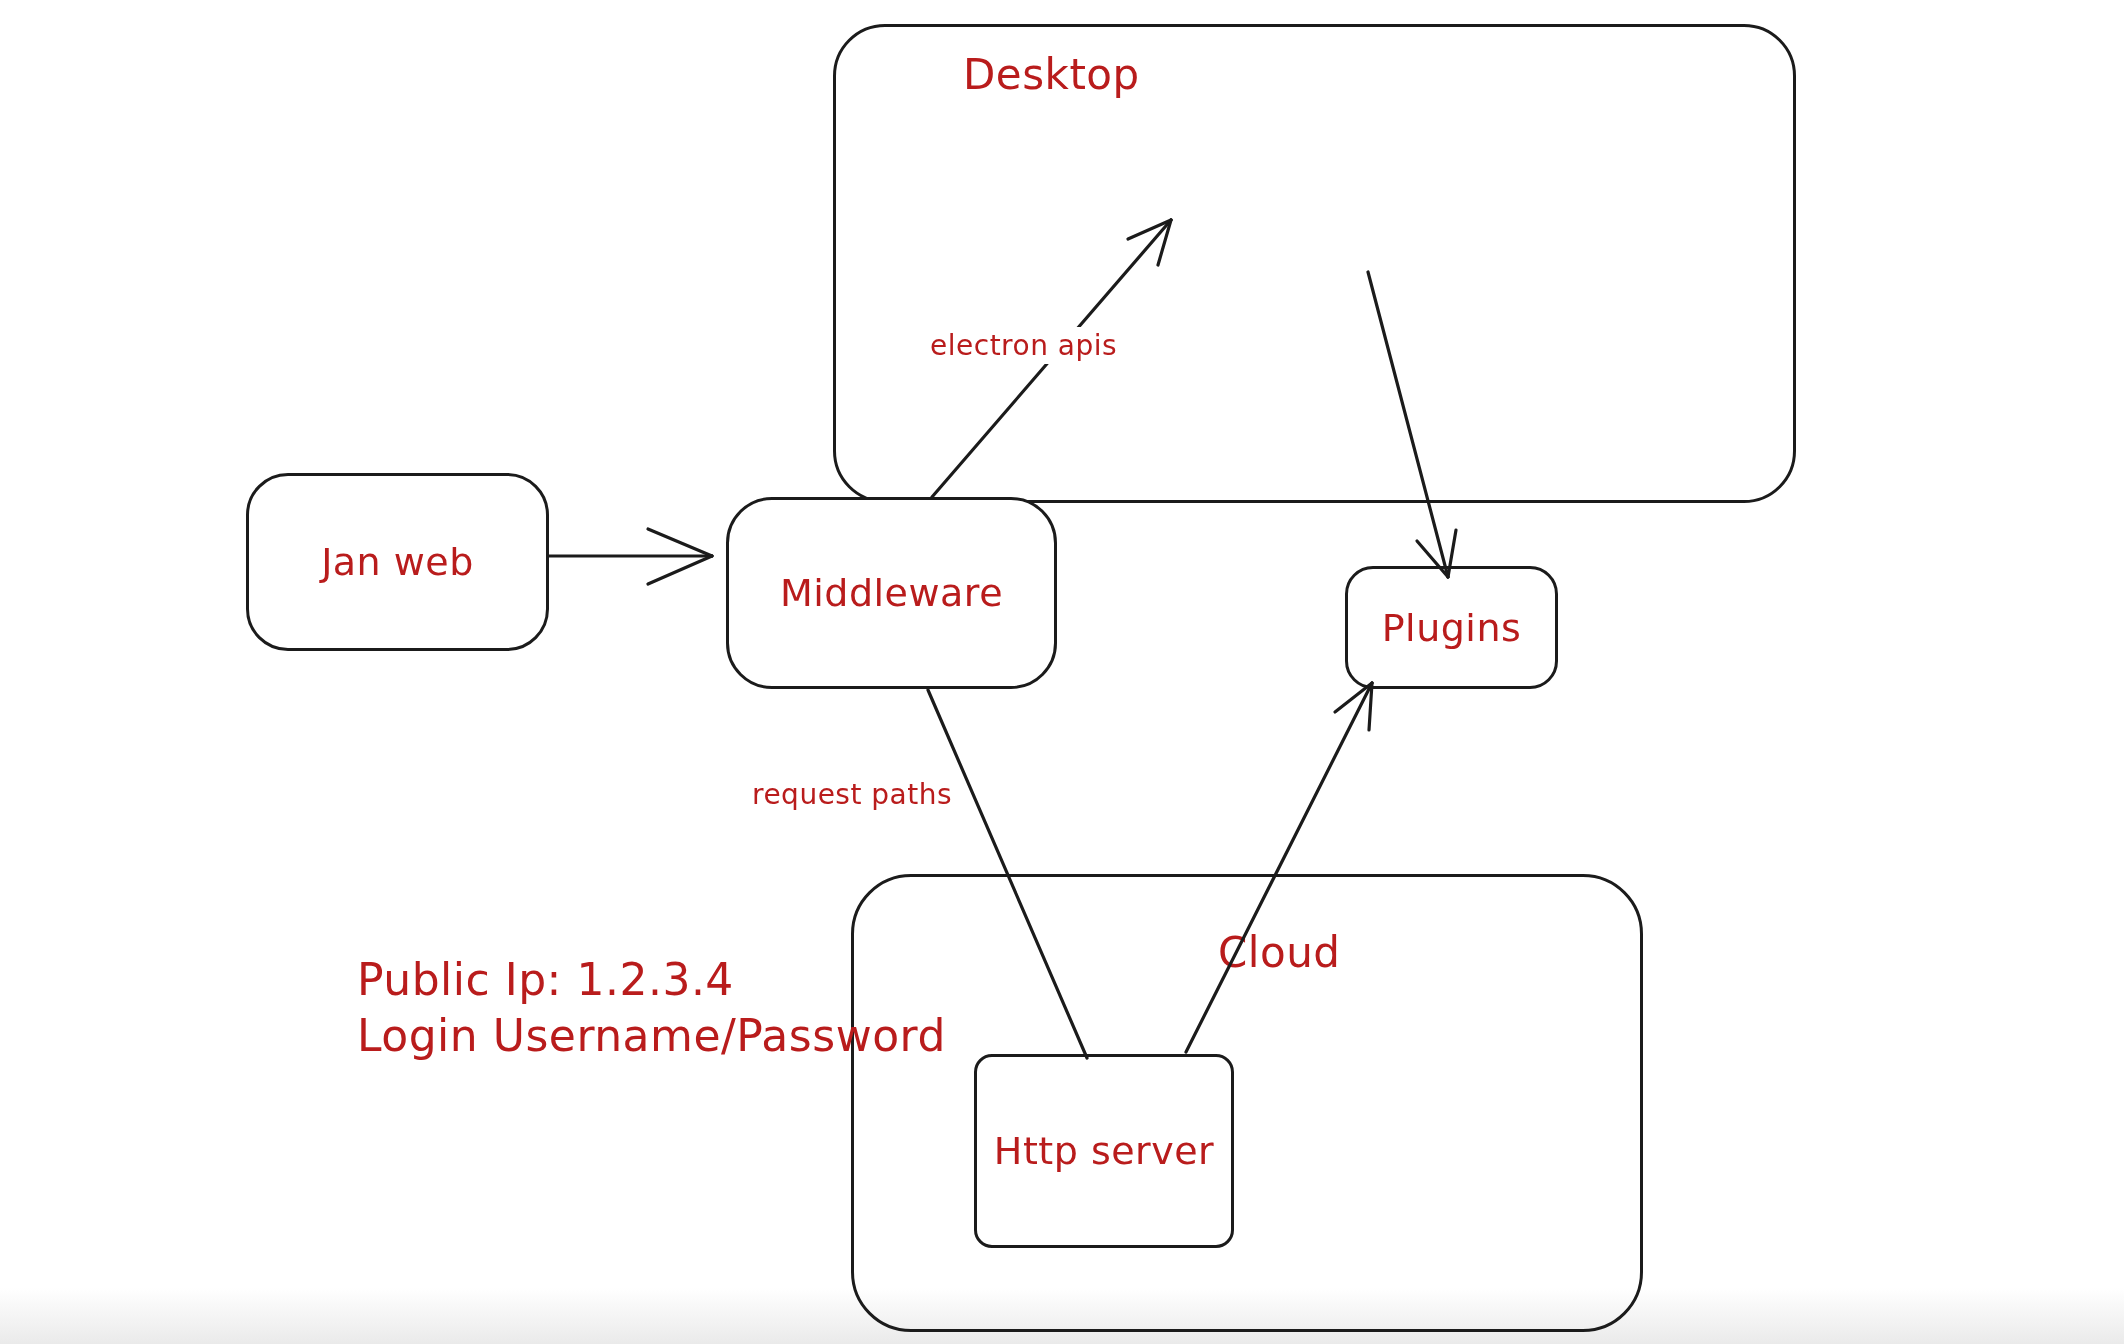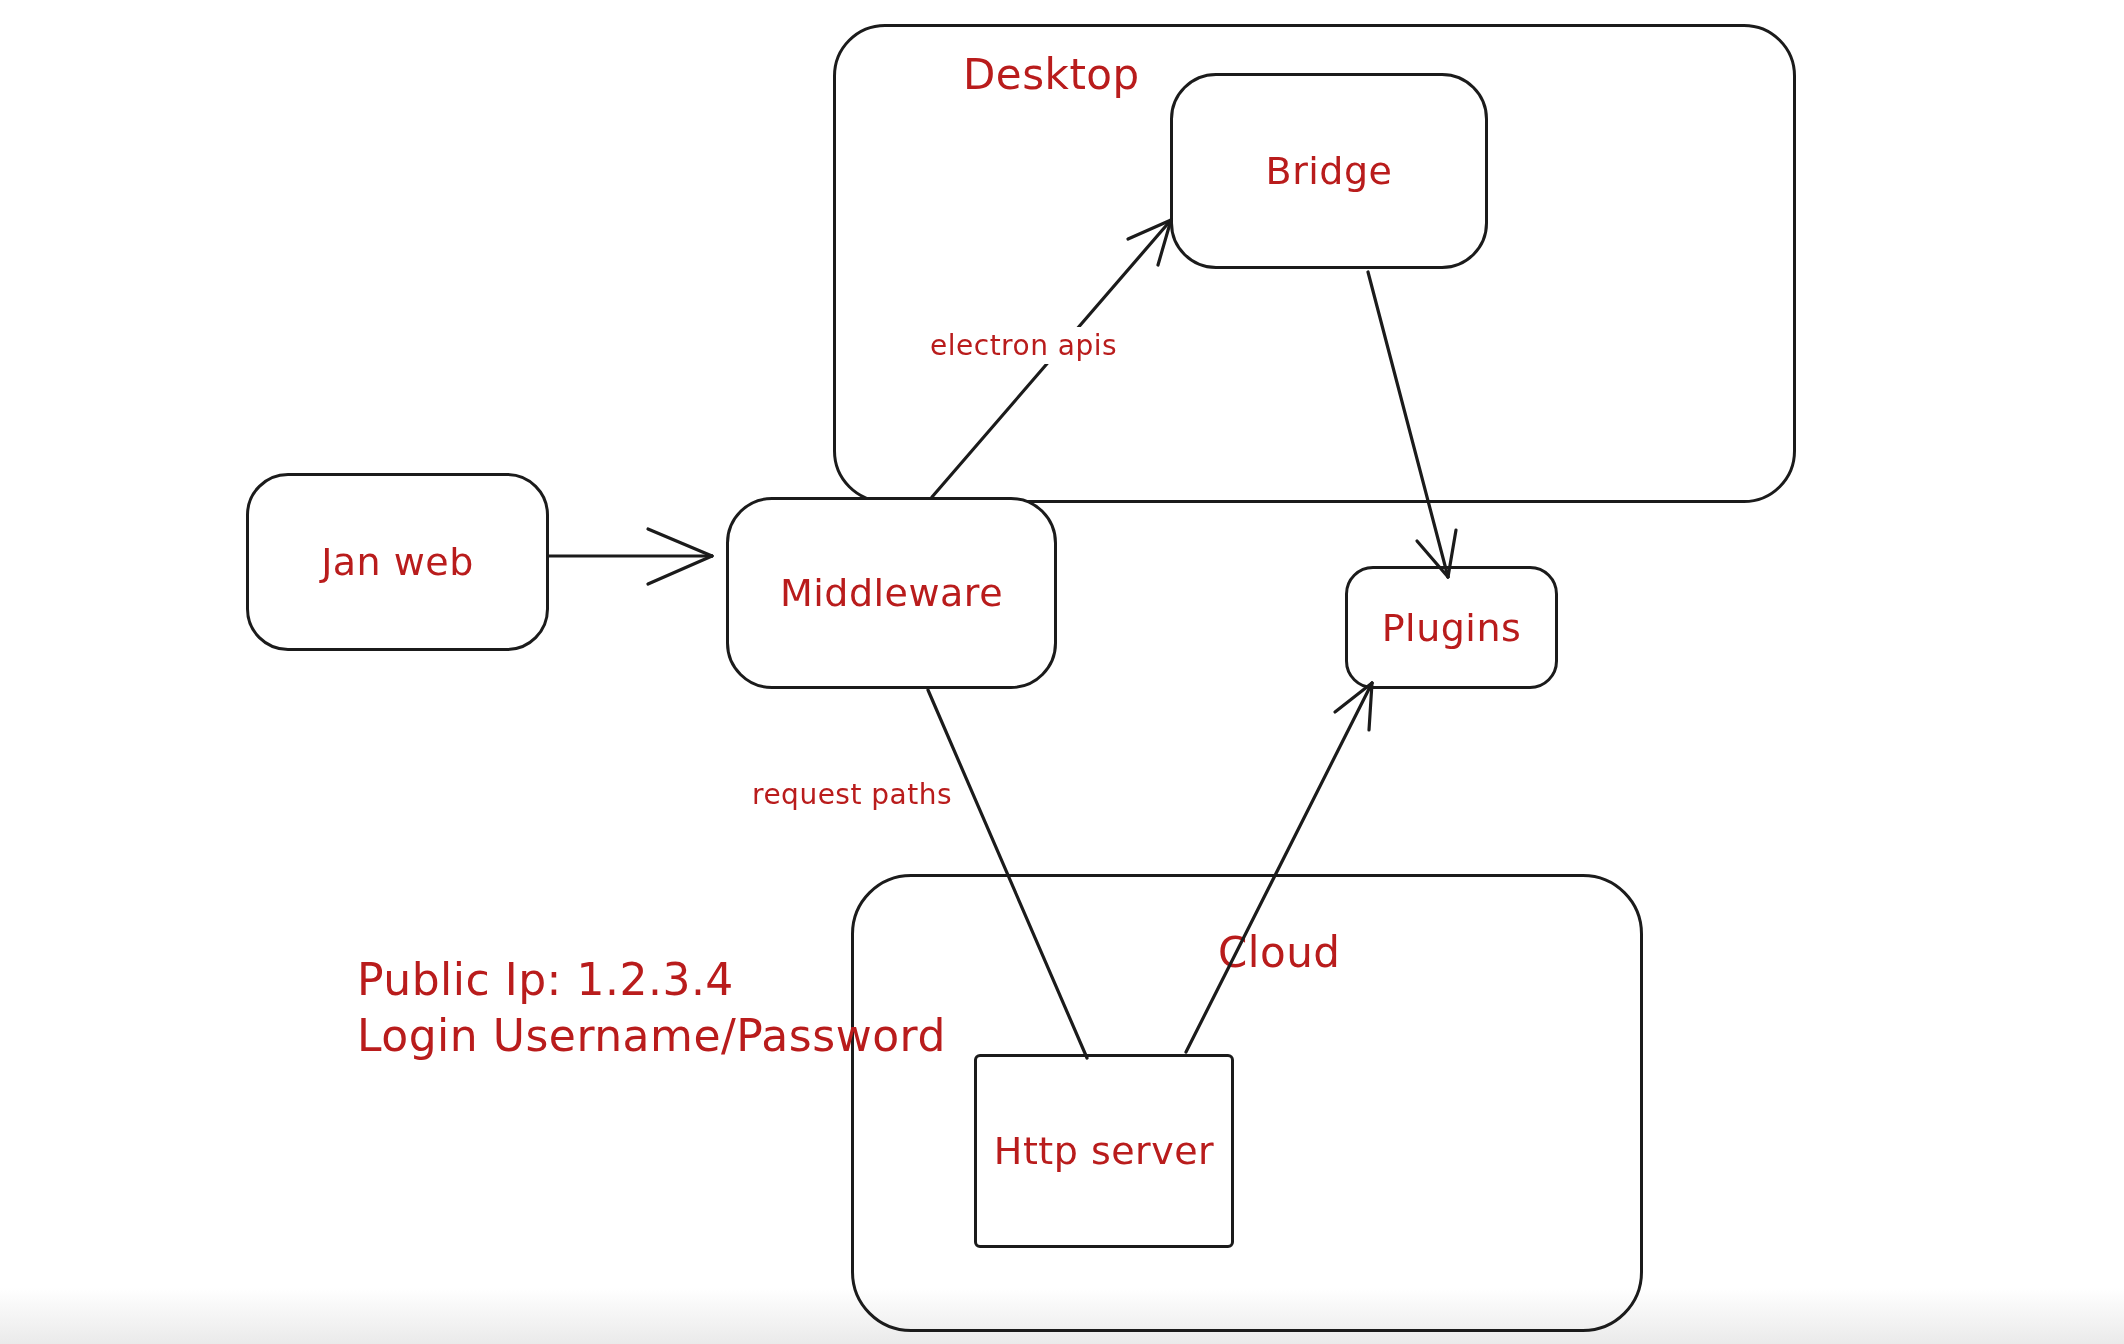--- a/index.html
+++ b/index.html
@@ -68,21 +68,21 @@
   }
   
   #desktop-box{ left:833px;top:24px;width:963px;height:479px;border-radius:52px; }
   #desktop-label{ left:963px;top:50px; }
   #bridge-node{ left:1170px;top:73px;width:318px;height:196px;border-radius:46px; }
   #janweb-node{ left:246px;top:473px;width:303px;height:178px;border-radius:42px; }
   #middleware-node{ left:714px;top:497px;width:331px;height:192px;border-radius:46px;margin-left:12px; }
   #plugins-node{ left:1345px;top:566px;width:213px;height:123px;border-radius:28px; }
   #cloud-box{ left:851px;top:874px;width:792px;height:458px;border-radius:60px; }
   #cloud-label{ left:1218px;top:928px; }
-  #httpserver-node{ left:974px;top:1054px;width:260px;height:194px;border-radius:6px; }
+  #httpserver-node{ left:974px;top:1054px;width:260px;height:194px;border-radius:18px; }
   #electron-apis-label{ left:920px;top:327px; }
   #request-paths-label{ left:752px;top:778px; }
   .bottom-fade{
     position:absolute;left:0;bottom:0;width:100%;height:56px;
     background:linear-gradient(to bottom, rgba(235,235,235,0), #eaeaea);
     z-index:0;
   }
 </style>
 </head>
 <body>
@@ -98,23 +98,20 @@
   <div class="container-label" id="cloud-label">Cloud</div>
 
   <div class="shape node" id="janweb-node">
     <span class="node-label">Jan web</span>
   </div>
 
   <div class="shape node" id="middleware-node">
     <span class="node-label">Middleware</span>
   </div>
 
-  <div class="shape node" id="bridge-node">
-    <span class="node-label">Bridge</span>
-  </div>
 
   <div class="shape node" id="plugins-node">
     <span class="node-label">Plugins</span>
   </div>
 
   <div class="shape node" id="httpserver-node">
     <span class="node-label">Http server</span>
   </div>
 
   <div class="edge-label masked" id="electron-apis-label">electron apis</div>

